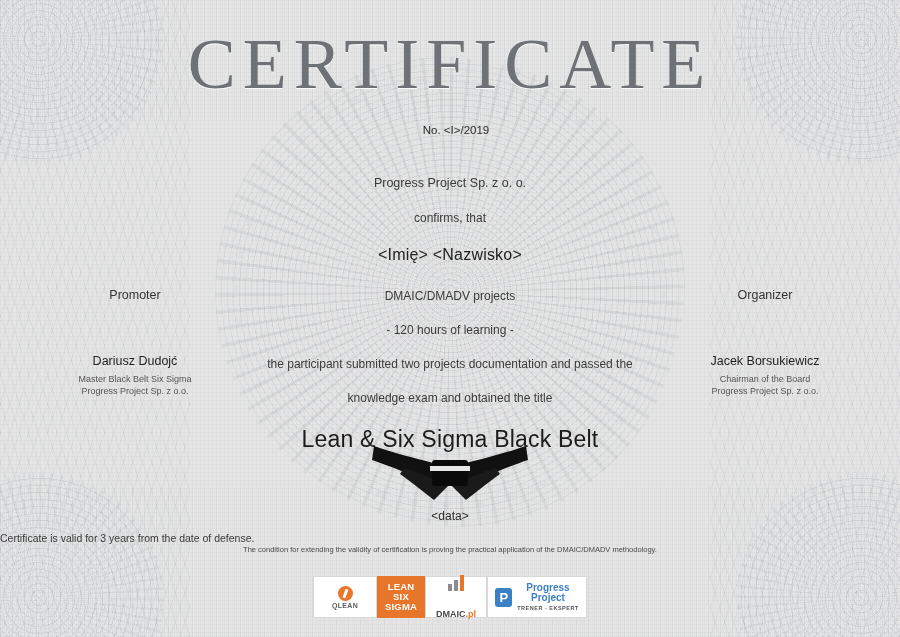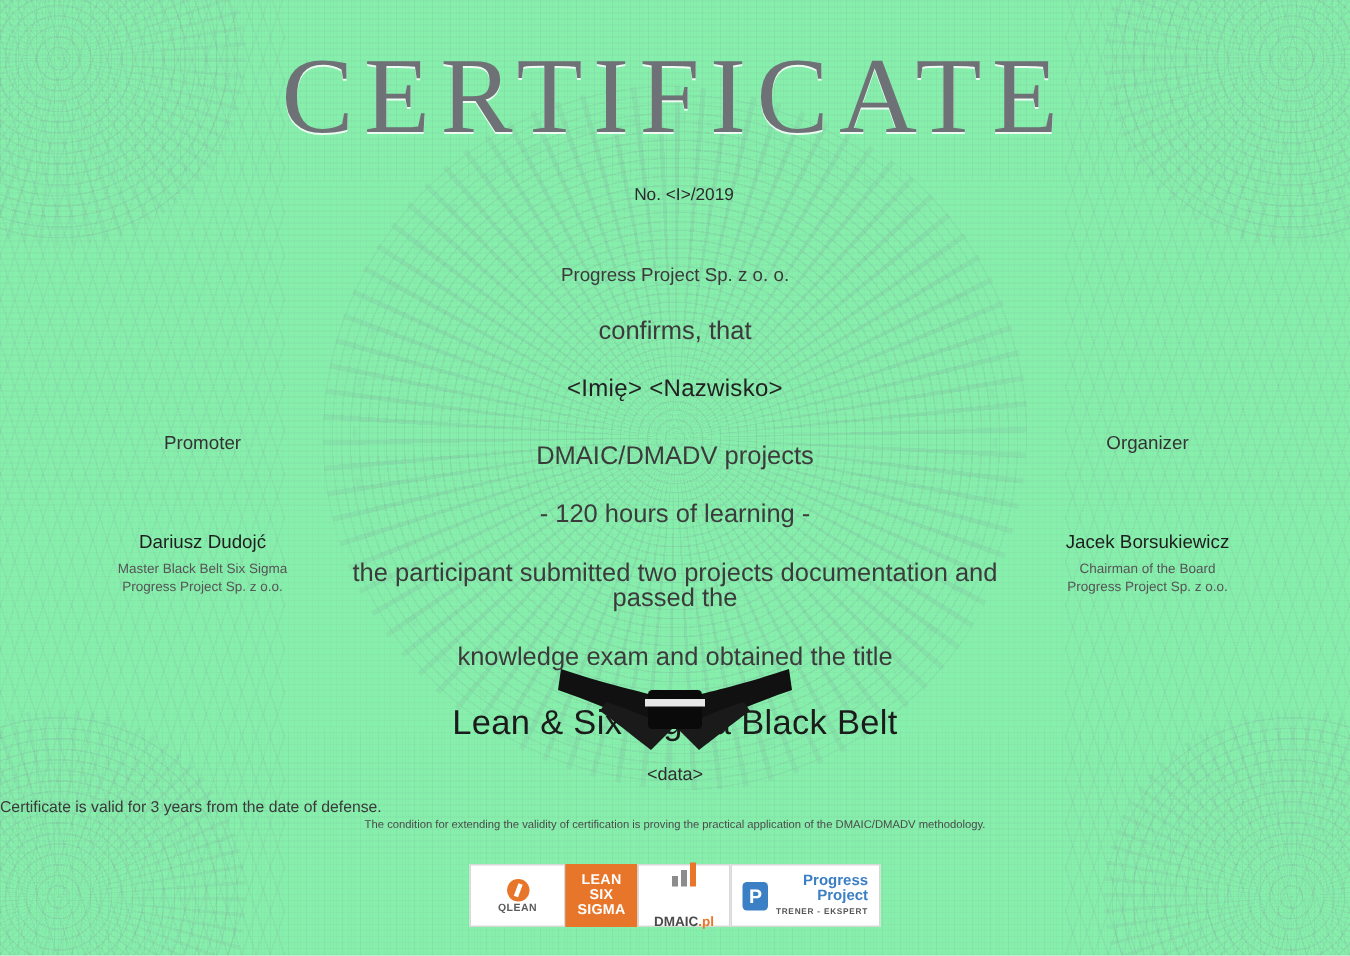--- a/index.html
+++ b/index.html
@@ -11,21 +11,21 @@
     height: 637px;
     background: #ffffff;
     font-family: "Liberation Sans", sans-serif;
     overflow: hidden;
   }
 
   #certificate {
     position: relative;
     width: 900px;
     height: 637px;
-    background: #86efac;
+    background: #e5e5e5;
     overflow: hidden;
   }
 
   
   .bg-layer {
     position: absolute;
     inset: 0;
     pointer-events: none;
   }
   .bg-fine {
@@ -146,21 +146,21 @@
 
   .body-block {
     position: absolute;
     left: 210px;
     width: 480px;
     top: 176px;
     text-align: center;
     color: #3a3a3a;
   }
   .line {
-    font-size: 17px;
+    font-size: 12px;
     line-height: 1;
     margin-bottom: 22px;
     color: #3b3b3b;
   }
   .company {
     font-size: 12.5px;
     margin-bottom: 22px;
   }
   .recipient {
     font-size: 16px;
@@ -328,21 +328,21 @@
     font-size: 13px;
     font-weight: bold;
     display: flex;
     align-items: center;
     justify-content: center;
     line-height: 1;
   }
   .pp-words {
     display: flex;
     flex-direction: column;
-    align-items: flex-end;
+    align-items: center;
     line-height: 1.05;
   }
   .pp-w1, .pp-w2 {
     font-size: 10px;
     color: #3b7fc4;
     font-weight: 600;
   }
   .pp-tag {
     font-size: 5.5px;
     color: #555;

